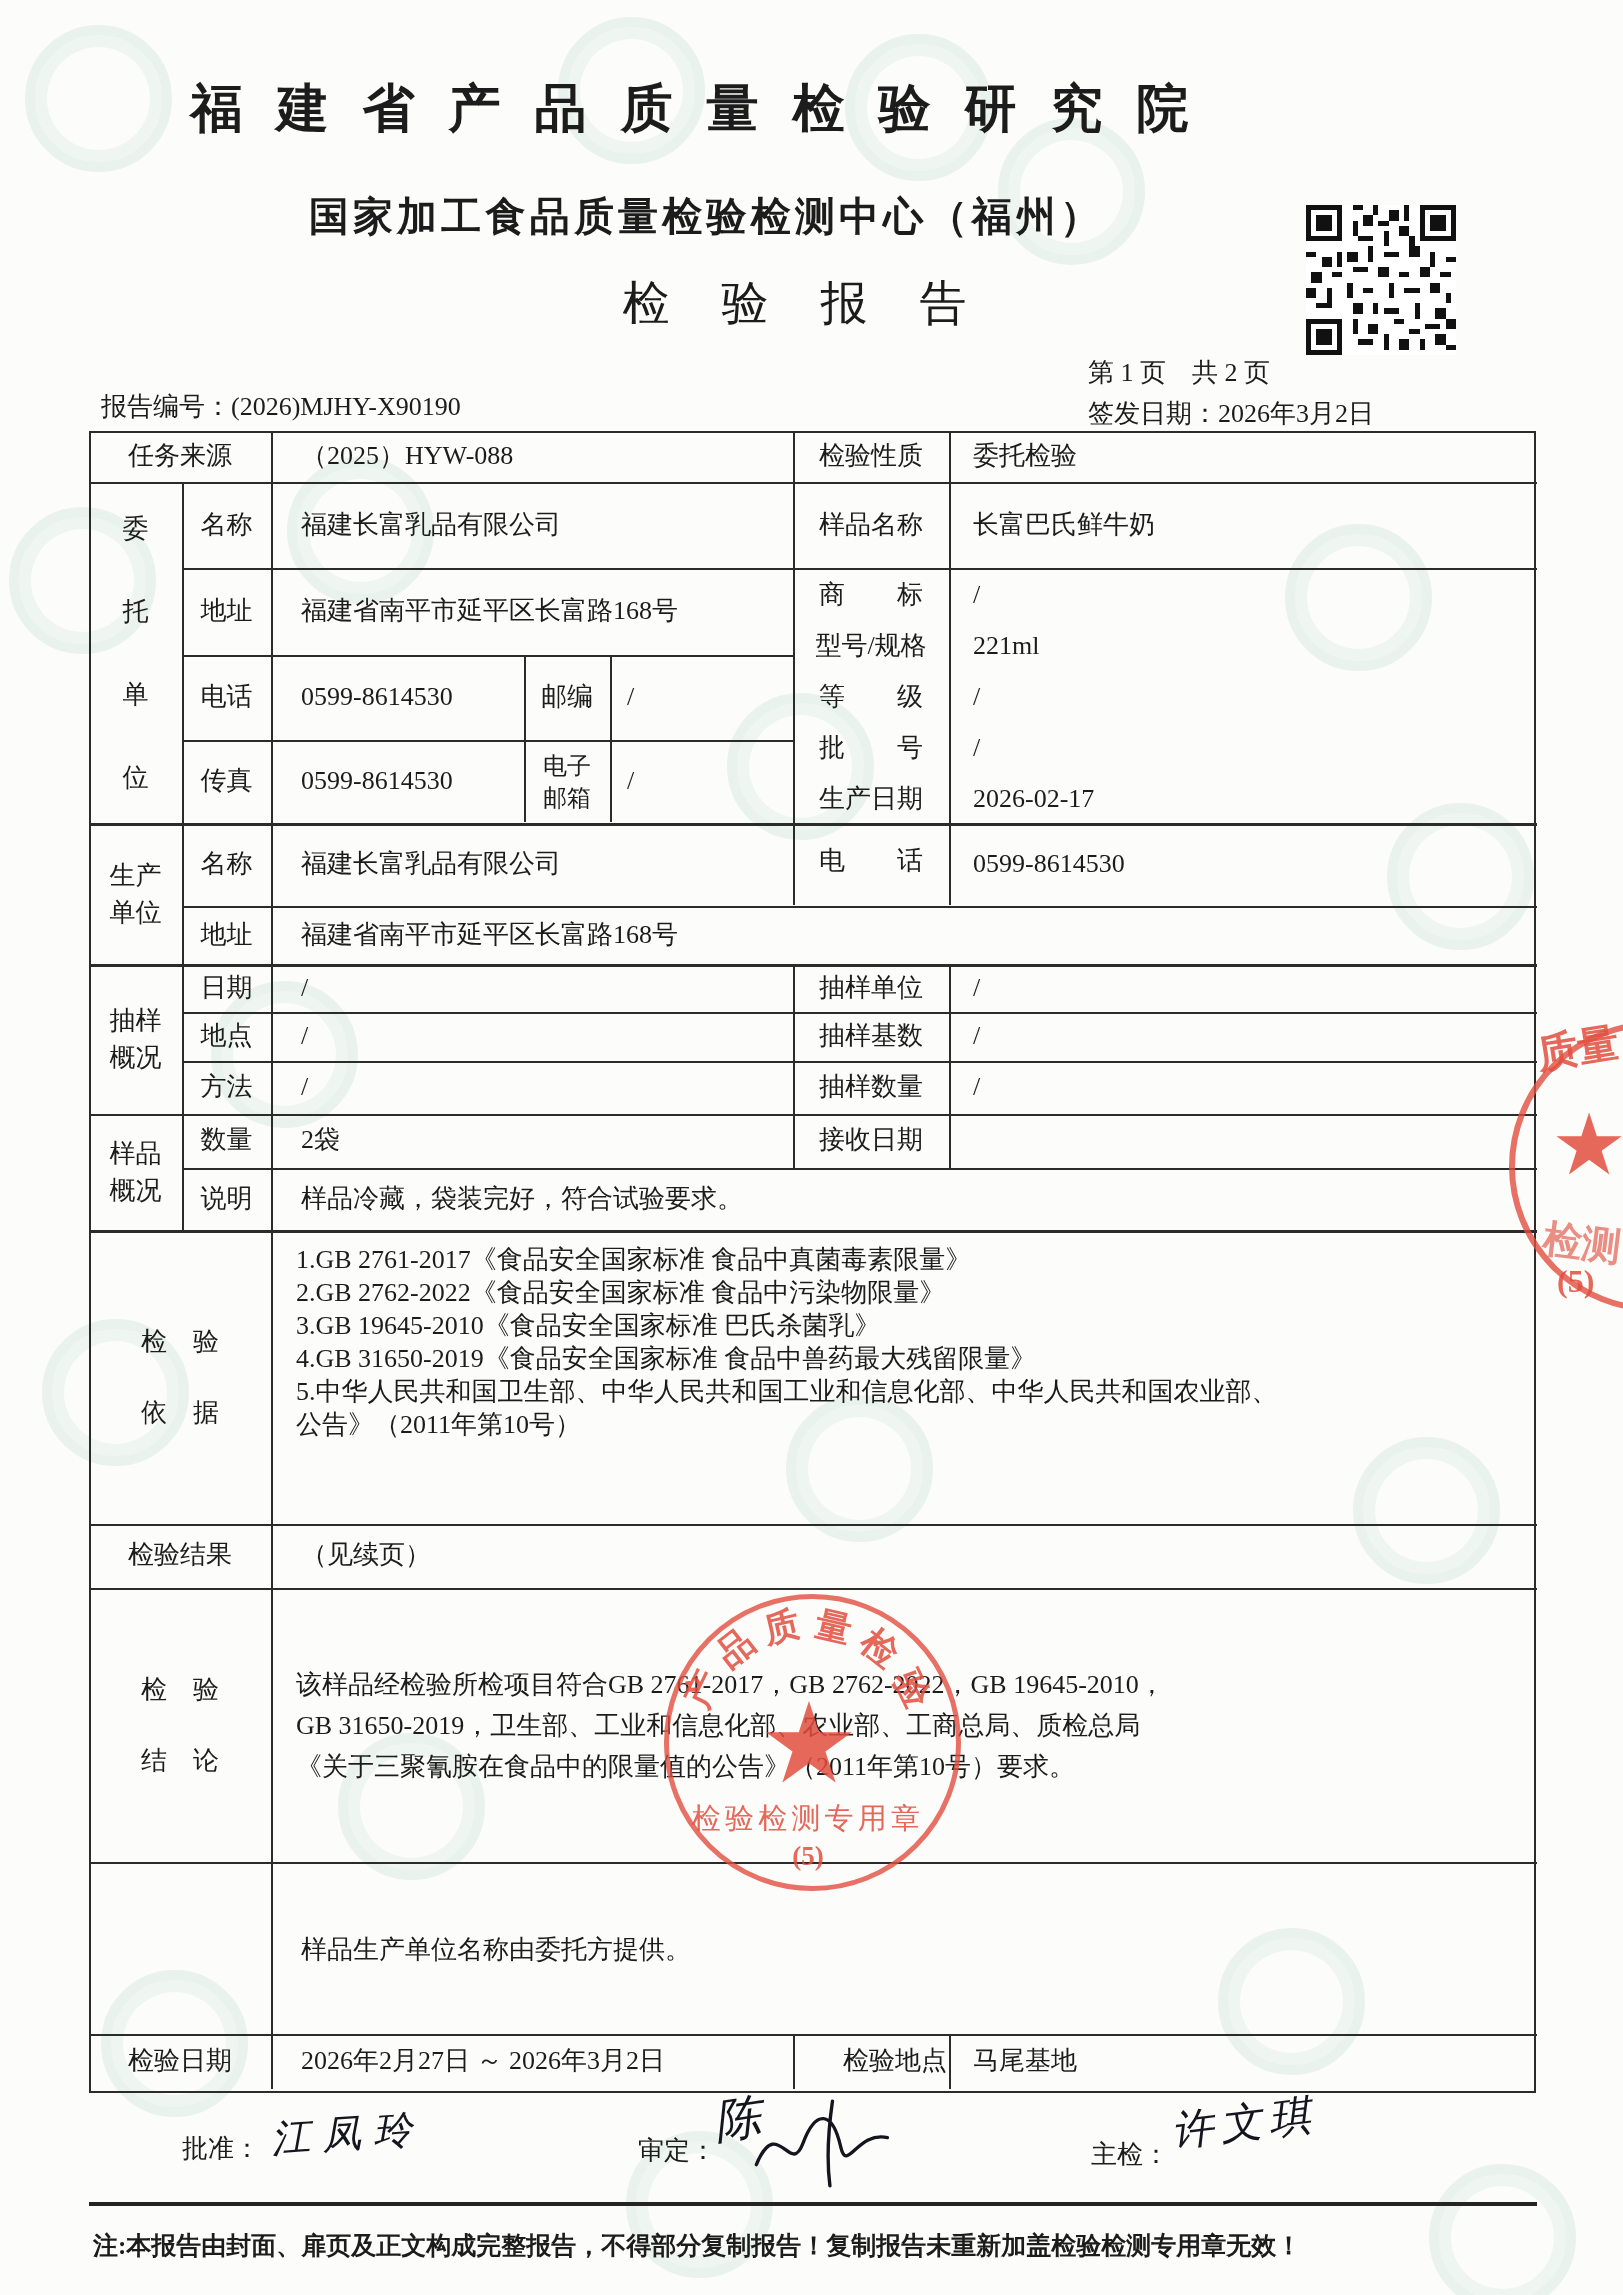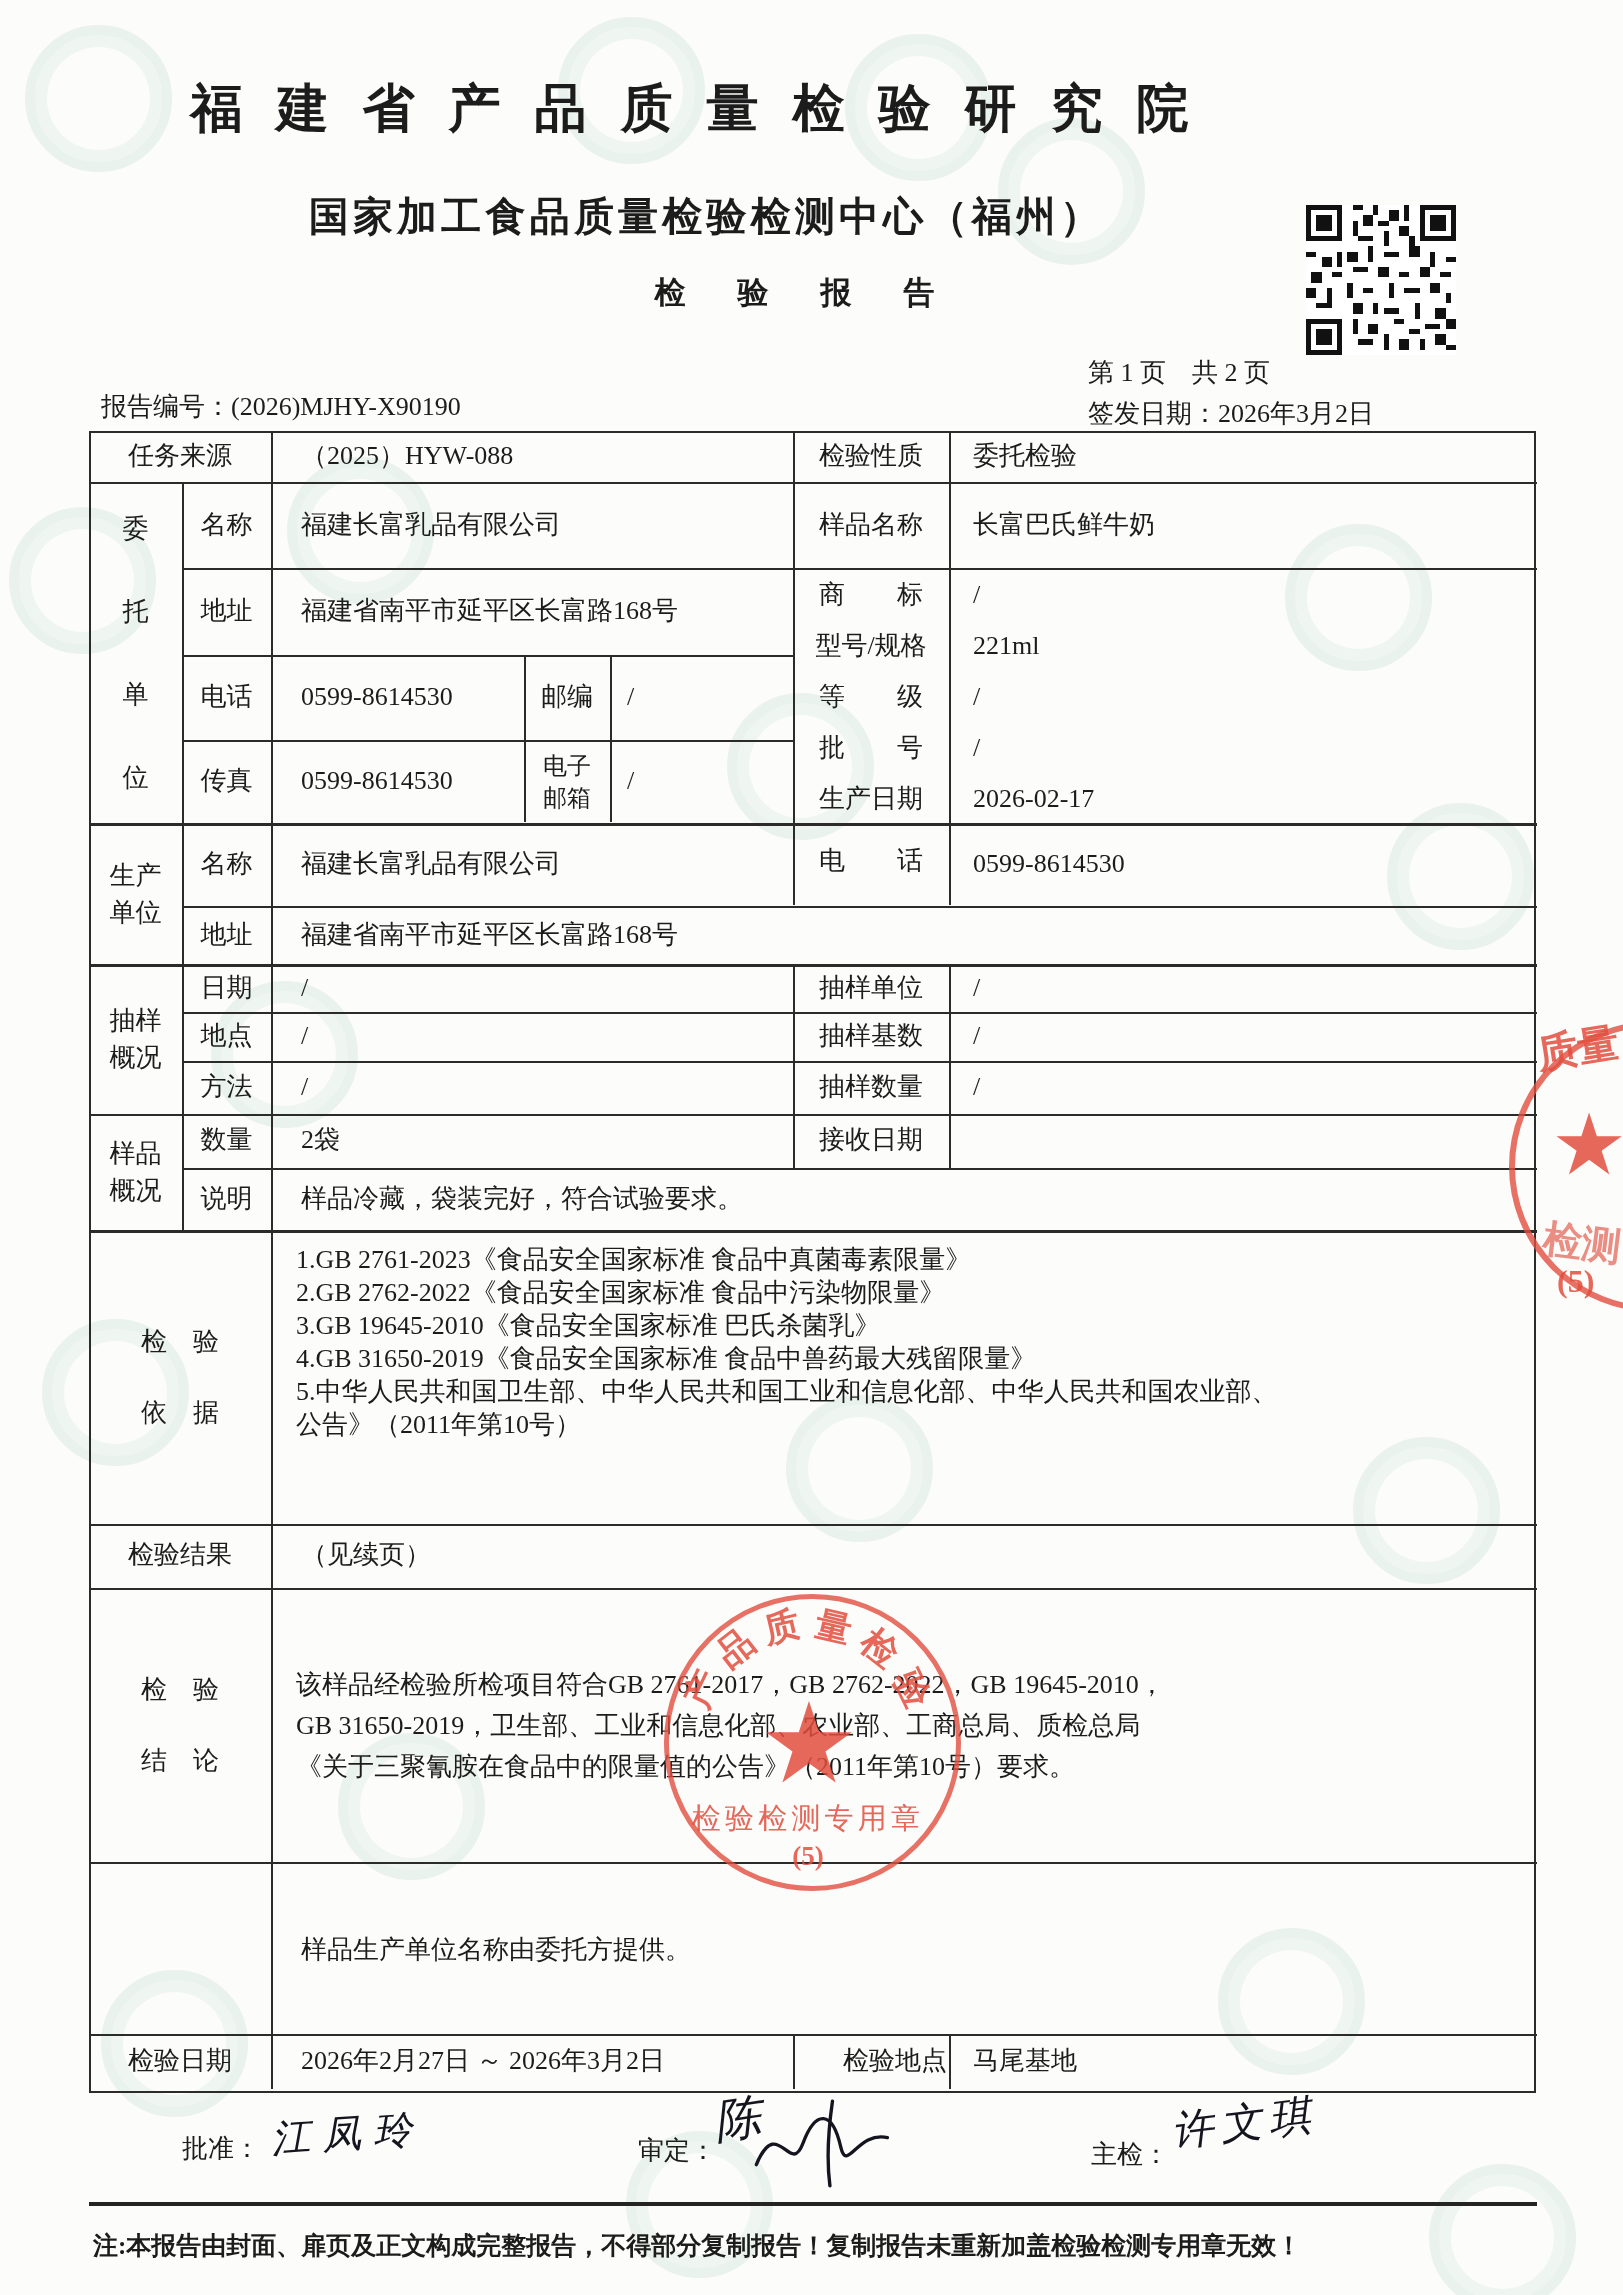--- a/index.html
+++ b/index.html
@@ -17,21 +17,21 @@
   .hl.thick{height:2.5px;}
   .vl{position:absolute;width:1.7px;background:#2b2b2b;}
   
   .cell{position:absolute;display:flex;align-items:center;font-size:26px;line-height:1.25;}
   .cc{justify-content:center;text-align:center;}
   .cl{justify-content:flex-start;padding-left:30px;}
   .pre{white-space:pre-line;}
   
   .title1{font-size:52px;font-weight:bold;letter-spacing:34px;text-align:center;}
   .title2{font-size:40px;font-weight:bold;letter-spacing:4.2px;text-align:center;}
-  .title3{font-size:31px;font-weight:bold;letter-spacing:52px;text-align:center;}
+  .title3{font-size:47px;font-weight:normal;letter-spacing:52px;text-align:center;}
   .meta{font-size:26px;}
   
   .red{color:rgba(224,78,62,0.85);}
   .stamp-ring{position:absolute;border:5px solid rgba(224,78,62,0.8);border-radius:50%;}
   .arc-char{position:absolute;width:39px;height:42px;font-size:36px;font-weight:bold;
     text-align:center;line-height:42px;}
   .seal-star{font-size:112px;line-height:127px;text-align:center;}
   .seal-text{font-size:29px;font-weight:normal;letter-spacing:4.2px;text-align:center;}
   .seal-num{font-size:27px;font-weight:bold;text-align:center;}
   
@@ -241,21 +241,21 @@
 概况</div>
   <div class="cell cc" style="left:182px;top:1114px;width:89px;height:53px;">数量</div>
   <div class="cell cl" style="left:271px;top:1114px;width:523px;height:53px;">2袋</div>
   <div class="cell cc" style="left:793px;top:1114px;width:156px;height:53px;">接收日期</div>
   <div class="cell cc" style="left:182px;top:1168px;width:89px;height:63px;">说明</div>
   <div class="cell cl" style="left:271px;top:1168px;width:1261px;height:63px;">样品冷藏，袋装完好，符合试验要求。</div>
 
   <div class="cell cc pre" style="left:89px;top:1230px;width:182px;height:294px;line-height:71px;">检　验
 依　据</div>
   <div class="abs" style="left:296px;top:1243px;width:1226px;font-size:26px;line-height:33px;">
-    <div>1.GB 2761-2023《食品安全国家标准 食品中真菌毒素限量》</div>
+    <div>1.GB 2761-2017《食品安全国家标准 食品中真菌毒素限量》</div>
     <div>2.GB 2762-2022《食品安全国家标准 食品中污染物限量》</div>
     <div>3.GB 19645-2010《食品安全国家标准 巴氏杀菌乳》</div>
     <div>4.GB 31650-2019《食品安全国家标准 食品中兽药最大残留限量》</div>
     <div>5.中华人民共和国卫生部、中华人民共和国工业和信息化部、中华人民共和国农业部、</div>
     <div>公告》（2011年第10号）</div>
   </div>
 
   <div class="cell cc" style="left:89px;top:1524px;width:182px;height:63px;">检验结果</div>
   <div class="cell cl" style="left:271px;top:1524px;width:1261px;height:63px;">（见续页）</div>
 

